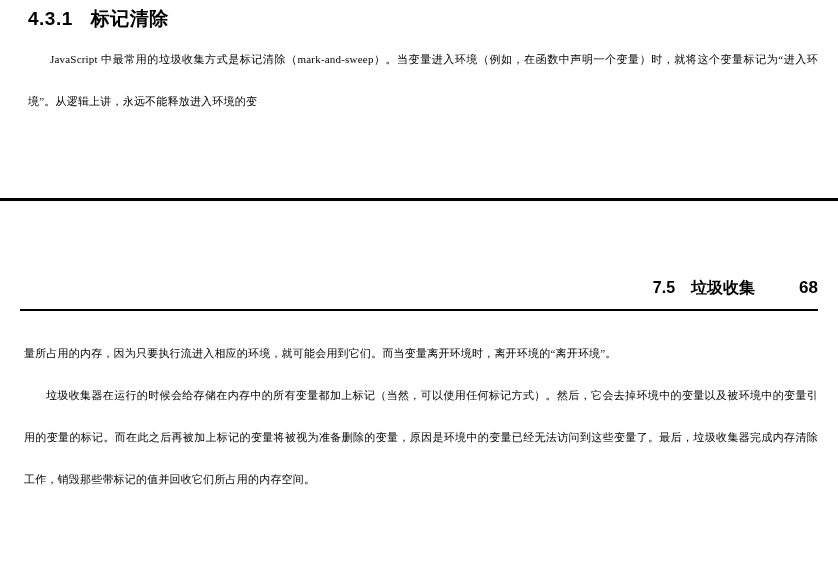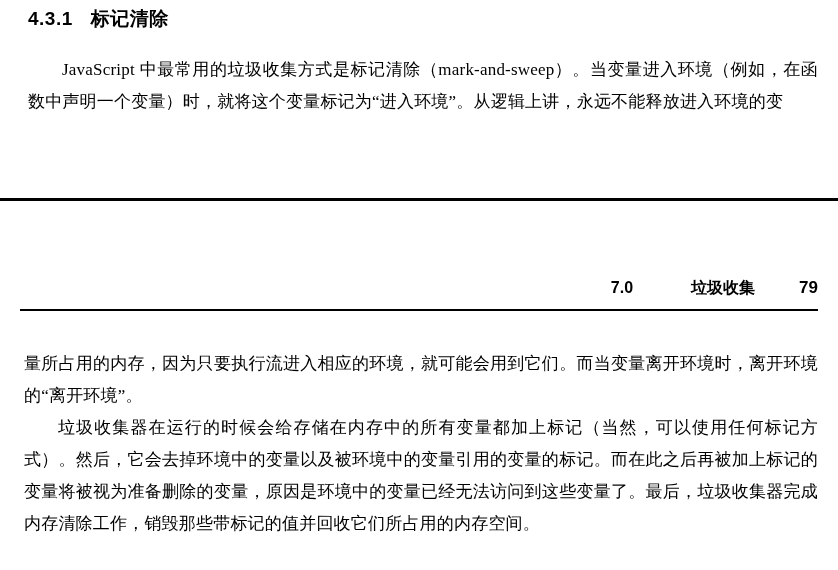--- a/index.html
+++ b/index.html
@@ -26,26 +26,25 @@
     font-family: "Liberation Sans", sans-serif;
     font-weight: bold;
     font-size: 19px;
     letter-spacing: 0.5px;
     white-space: nowrap;
   }
   .section-heading .num {
     margin-right: 18px;
   }
   .body-text {
-    font-size: 17px;
-    line-height: 32px;
+    font-size: 11px;
+    line-height: 42px;
     text-align: justify;
     text-justify: inter-ideograph;
     letter-spacing: 0.2px;
-    margin-top: 16px;
   }
   .para-top {
     position: absolute;
     top: 38px;
     left: 28px;
     width: 790px;
   }
   .indent {
     text-indent: 2em;
   }
@@ -71,21 +70,20 @@
     font-family: "Liberation Sans", sans-serif;
     font-weight: bold;
     font-size: 16px;
     white-space: nowrap;
   }
   .running-head-inner .rh-sec {
     margin-right: 16px;
   }
   .running-head-inner .rh-title {
     margin-right: 44px;
-    margin-left: 42px;
   }
   .running-head-inner .rh-page {
     font-size: 17px;
   }
   .divider-thin {
     position: absolute;
     top: 309px;
     left: 20px;
     width: 798px;
     height: 1.5px;
@@ -109,21 +107,21 @@
   <div class="section-heading">
     <span class="num">4.3.1</span><span>标记清除</span>
   </div>
 
   <div class="para-top body-text indent">JavaScript 中最常用的垃圾收集方式是标记清除（mark-and-sweep）。当变量进入环境（例如，在函数中声明一个变量）时，就将这个变量标记为“进入环境”。从逻辑上讲，永远不能释放进入环境的变</div>
 
   <div class="divider-thick"></div>
 
   <div class="running-head">
     <div class="running-head-inner">
-      <span class="rh-sec">7.0</span><span class="rh-title">垃圾收集</span><span class="rh-page">79</span>
+      <span class="rh-sec">7.5</span><span class="rh-title">垃圾收集</span><span class="rh-page">68</span>
     </div>
   </div>
 
   <div class="divider-thin"></div>
 
   <div class="para-bottom body-text">
     <p>量所占用的内存，因为只要执行流进入相应的环境，就可能会用到它们。而当变量离开环境时，离开环境的“离开环境”。</p>
     <p class="indent">垃圾收集器在运行的时候会给存储在内存中的所有变量都加上标记（当然，可以使用任何标记方式）。然后，它会去掉环境中的变量以及被环境中的变量引用的变量的标记。而在此之后再被加上标记的变量将被视为准备删除的变量，原因是环境中的变量已经无法访问到这些变量了。最后，垃圾收集器完成内存清除工作，销毁那些带标记的值并回收它们所占用的内存空间。</p>
   </div>
 

